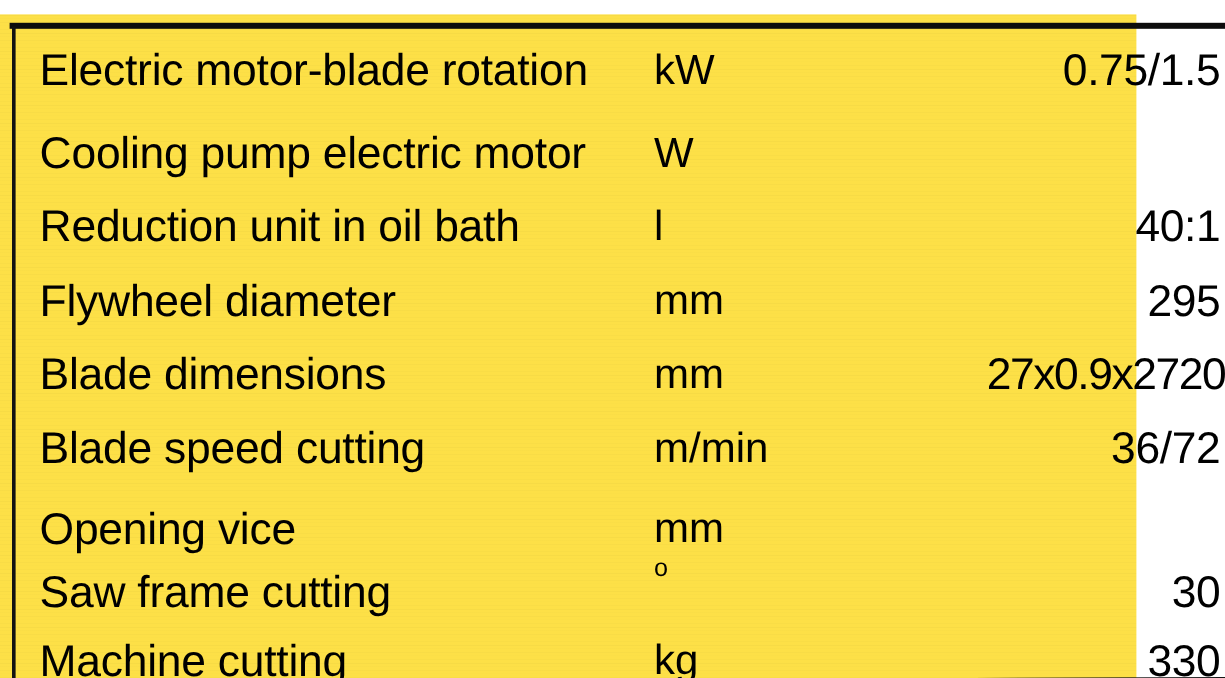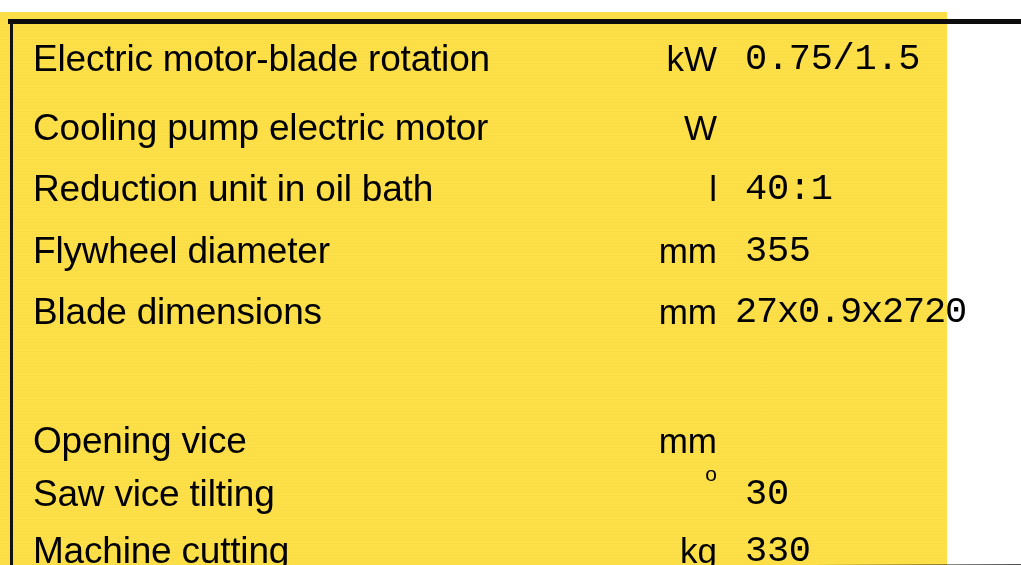--- a/index.html
+++ b/index.html
@@ -80,42 +80,41 @@
     font-size: 37px;
     line-height: 40px;
     letter-spacing: -0.2px;
     white-space: nowrap;
   }
 
   .cell-unit {
     position: absolute;
     left: 545px;
     width: 172px;
-    text-align: right;
+    text-align: left;
     font-size: 35px;
     line-height: 40px;
     white-space: nowrap;
   }
 
   
   .cell-unit.raised {
     font-size: 21px;
     transform: translateY(-20px);
   }
 
   .cell-value {
     position: absolute;
     left: 745px;
     width: 272px;
-    text-align: left;
+    text-align: right;
     font-size: 37px;
     line-height: 40px;
     letter-spacing: -0.3px;
     white-space: nowrap;
-    font-family: Liberation Mono, monospace;
   }
 
   
   .cell-value.wide {
     left: 735px;
     width: 286px;
     letter-spacing: -1.2px;
   }
 
   
@@ -148,33 +147,38 @@
         <div class="cell-unit">W</div>
       </div>
       <div class="spec-row" style="top: 146px;">
         <div class="cell-name">Reduction unit in oil bath</div>
         <div class="cell-unit">l</div>
         <div class="cell-value">40:1</div>
       </div>
       <div class="spec-row" style="top: 208px;">
         <div class="cell-name">Flywheel diameter</div>
         <div class="cell-unit">mm</div>
-        <div class="cell-value">355</div>
+        <div class="cell-value">295</div>
       </div>
       <div class="spec-row" style="top: 269px; padding-left: 34px;">
         <div class="cell-name">Blade dimensions</div>
         <div class="cell-unit">mm</div>
         <div class="cell-value wide">27x0.9x2720</div>
       </div>
+      <div class="spec-row" style="top: 331px;">
+        <div class="cell-name">Blade speed cutting</div>
+        <div class="cell-unit">m/min</div>
+        <div class="cell-value">36/72</div>
+      </div>
       <div class="spec-row" style="top: 398px;">
         <div class="cell-name">Opening vice</div>
         <div class="cell-unit">mm</div>
       </div>
       <div class="spec-row" style="top: 451px;">
-        <div class="cell-name">Saw vice tilting</div>
+        <div class="cell-name">Saw frame cutting</div>
         <div class="cell-unit raised">o</div>
         <div class="cell-value">30</div>
       </div>
       <div class="spec-row" style="top: 508px;">
         <div class="cell-name">Machine cutting</div>
         <div class="cell-unit">kg</div>
         <div class="cell-value">330</div>
       </div>
     </div>
 

